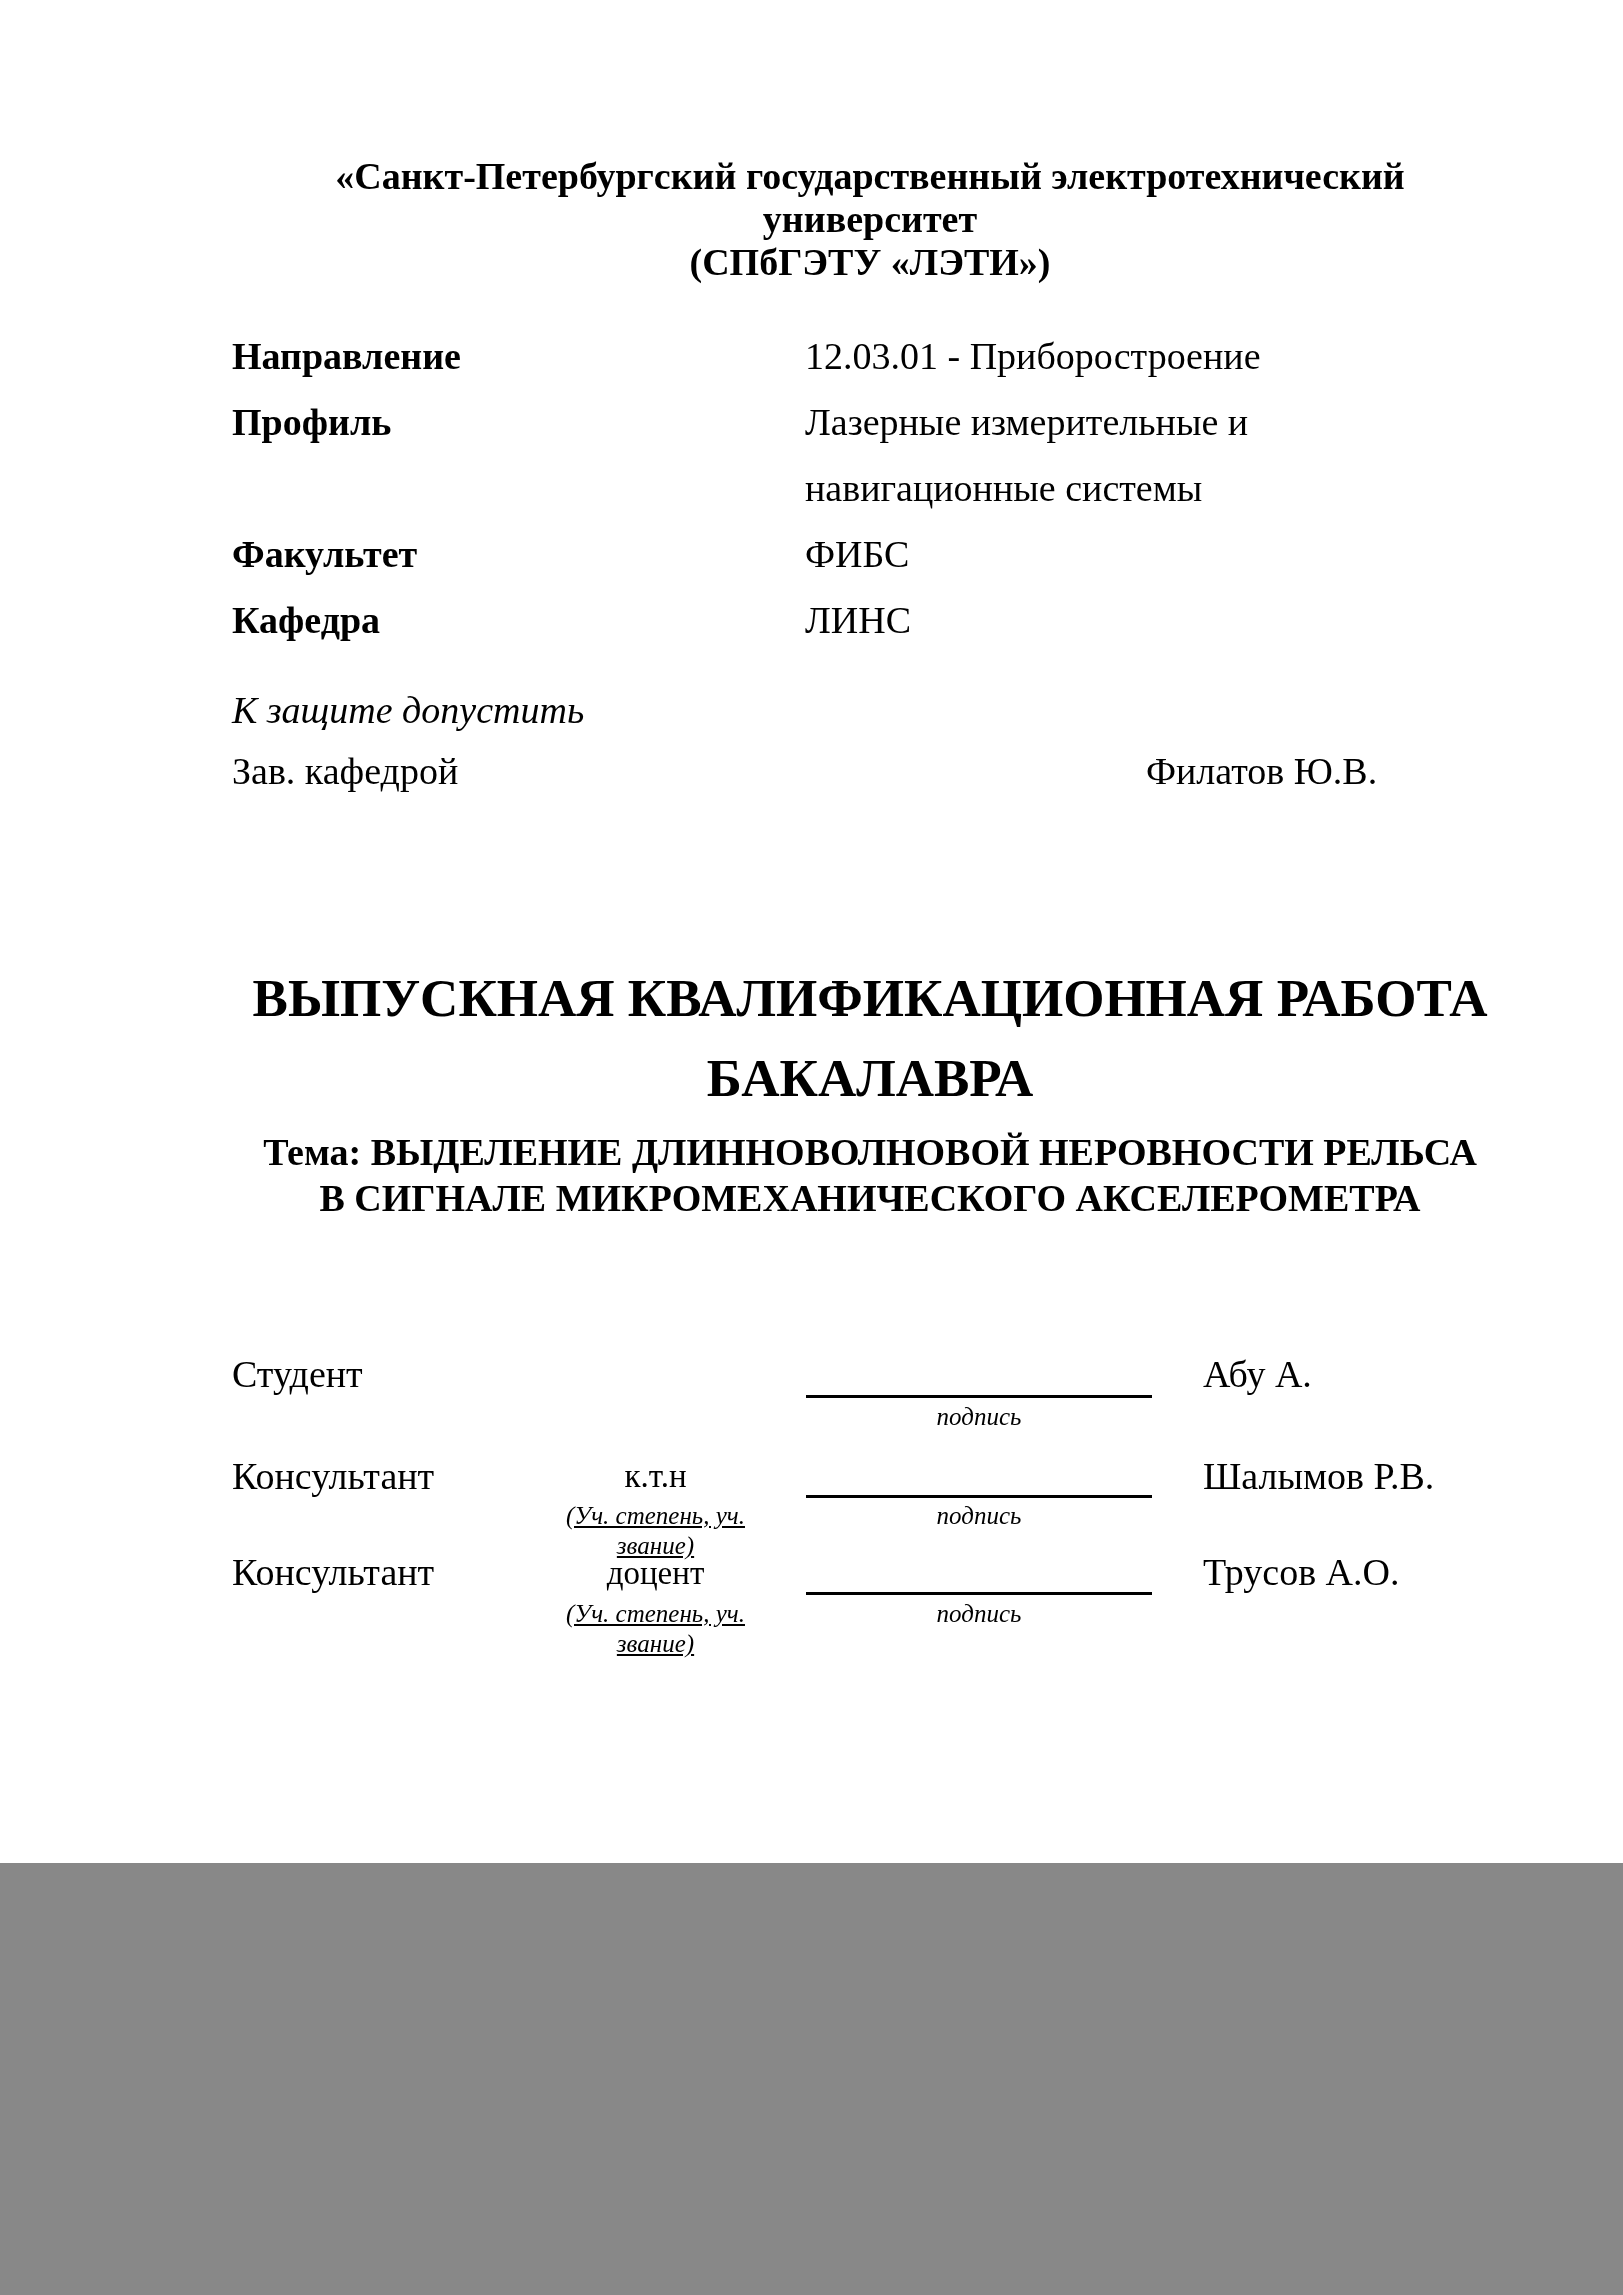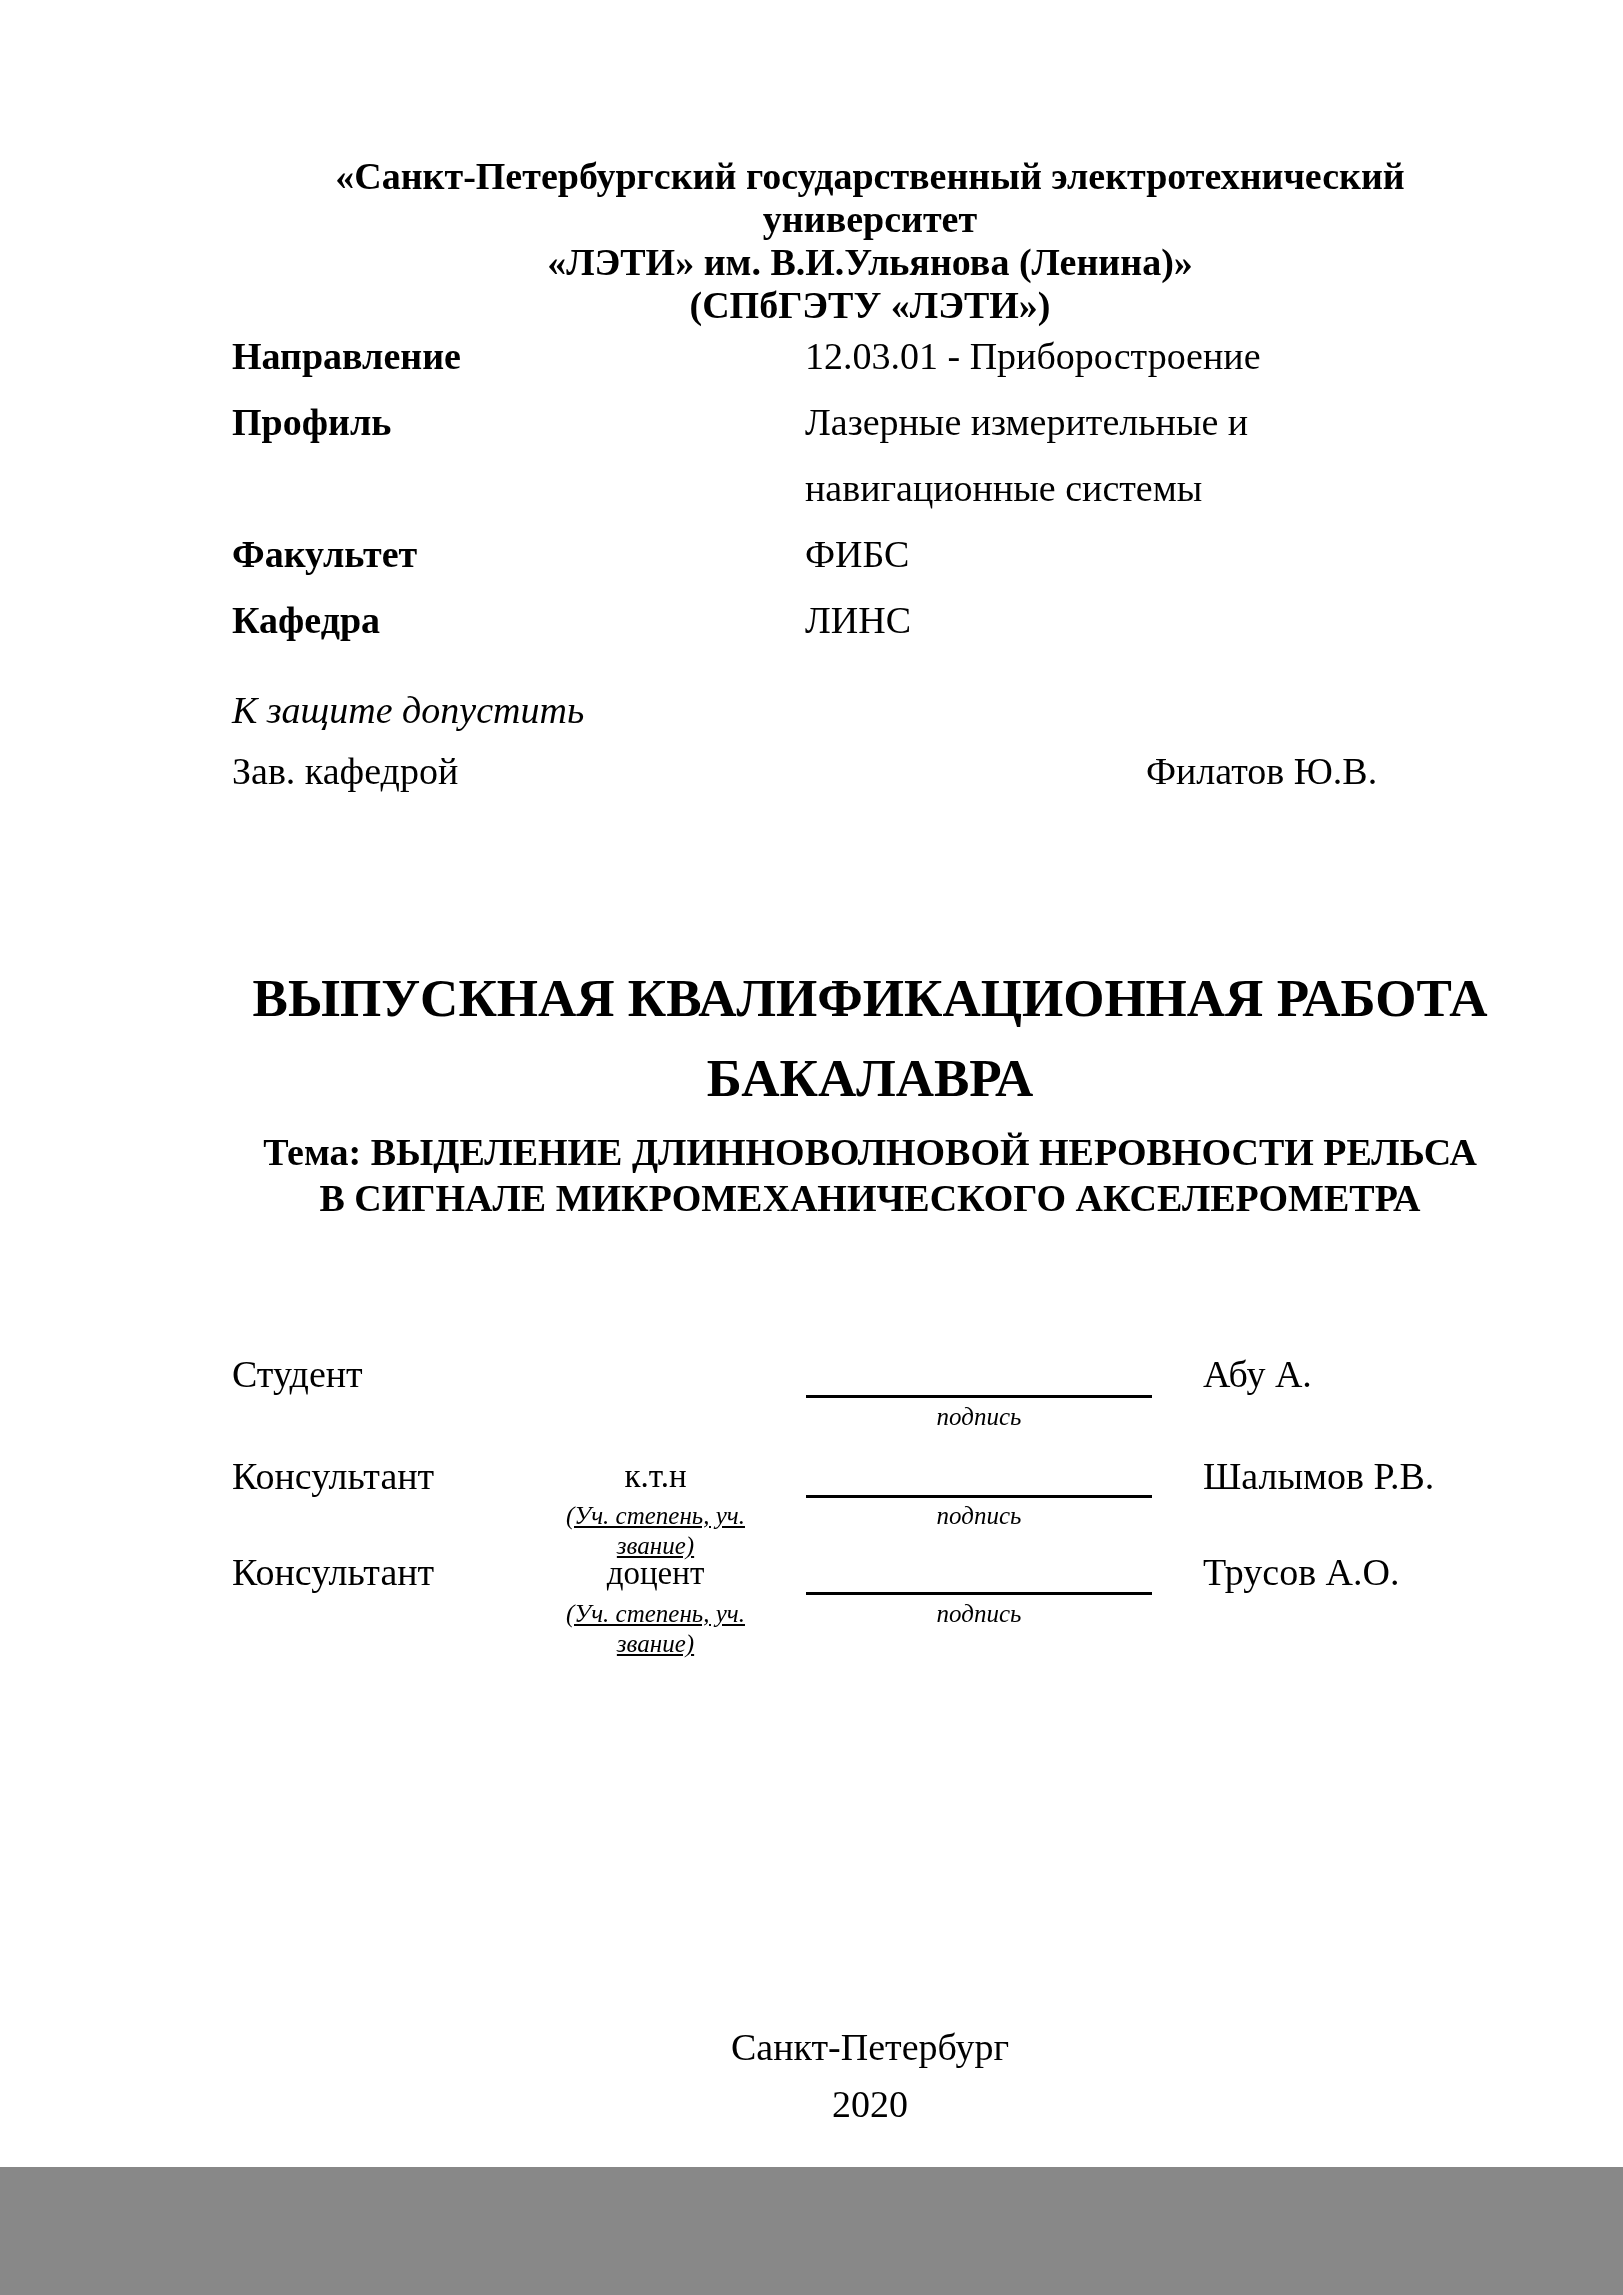--- a/index.html
+++ b/index.html
@@ -1,18 +1,18 @@
 <!DOCTYPE html>
 <html style="font-size:12.6px"><head>
 <meta charset="utf-8">
 <style>
   html,body{margin:0;padding:0;background:#888;}
   .page{
     position:relative;
-    width:1623px;height:2167px;
+    width:1623px;height:1863px;
     background:#ffffff;
     color:#000;
     font-family:"Liberation Serif","DejaVu Serif",serif;
     overflow:hidden;
   }
   .abs{position:absolute;}
 
   .header{
     left:232px;width:1276px;top:155px;
     font-size:38px;line-height:43px;font-weight:bold;text-align:center;
@@ -49,21 +49,20 @@
     font-size:38px;line-height:57px;text-align:center;
   }
 </style>
 </head>
 <body>
 
 <div class="page">
 
   <div class="abs header">
     <div>«Санкт-Петербургский государственный электротехнический университет</div>
-    <div>«ЛЭТИ» им. В.И.Ульянова (Ленина)»</div>
     <div>(СПбГЭТУ «ЛЭТИ»)</div>
   </div>
 
   <div class="abs fields">
     <div class="frow">
       <div class="flabel">Направление</div>
       <div class="fvalue">12.03.01 - Приборостроение</div>
     </div>
     <div class="frow">
       <div class="flabel">Профиль</div>

